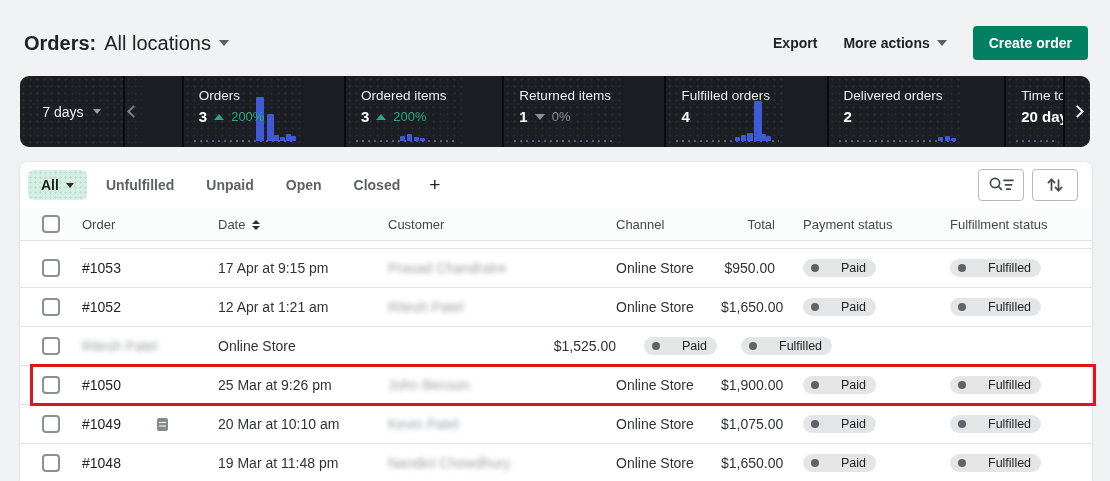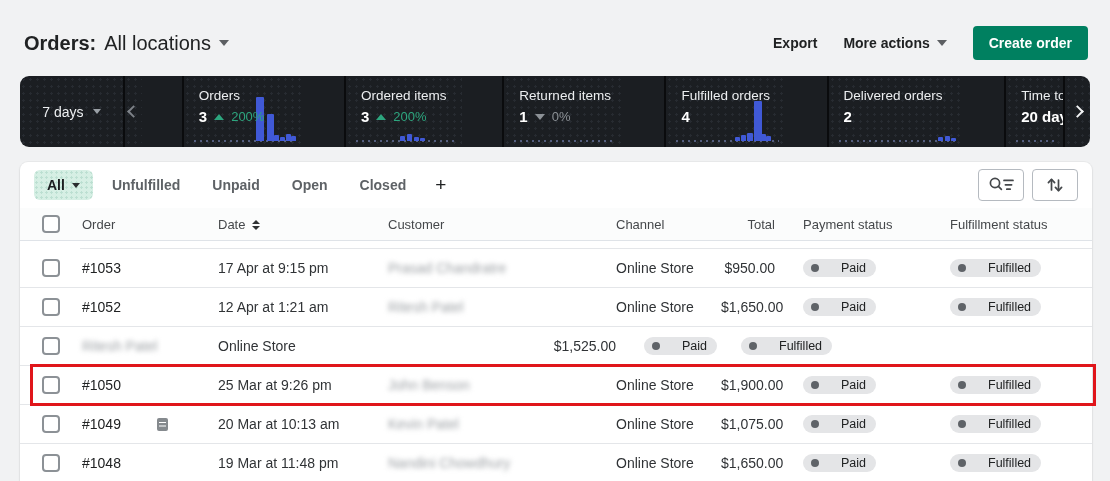--- a/index.html
+++ b/index.html
@@ -39,21 +39,21 @@
   .tile .spark .bar { position:absolute; bottom:0; background:#4059d6; border-radius:1px 1px 0 0; }
   .mbar .next { width:36px; border-left:2px solid #0a0b0d; display:flex; align-items:center; justify-content:center; cursor:pointer; }
   .chevron { width:9px; height:9px; border-right:2.4px solid #7d8288; border-bottom:2.4px solid #7d8288; display:inline-block; }
   .chevron.left  { transform:rotate(135deg); }
   .chevron.right { transform:rotate(-45deg); border-color:#f2f3f4; }
 
   
   .card { margin:15px 18px 0 20px; width:1072px; background:#fff; border-radius:8px 8px 0 0;
           box-shadow:0 0 0 1px rgba(0,0,0,.03), 0 1px 3px rgba(0,0,0,.08); height:320px; overflow:visible; }
 
-  .tabrow { display:flex; align-items:center; justify-content:space-between; padding:7px 14px 7px 14px; height:46px; }
+  .tabrow { display:flex; align-items:center; justify-content:space-between; padding:7px 14px 7px 8px; height:46px; }
   .tabs { display:flex; align-items:center; gap:6px; }
   .tab { font-size:14px; font-weight:600; color:#5e6266; padding:7px 13px; border-radius:6px; background:none; border:none; cursor:pointer; font-family:inherit; }
   .tab.active { background:#d6efe4; color:#1c1e20;
     background-image:radial-gradient(circle, rgba(0,110,80,.12) 1px, transparent 1.2px); background-size:5px 5px;
     display:flex; align-items:center; gap:7px; }
   .tab.active .caret { border-top-color:#2a2d2f; border-left-width:4px; border-right-width:4px; border-top-width:5px; }
   .tab.add { font-size:19px; font-weight:400; color:#202223; padding:4px 10px; }
   .icon-btns { display:flex; gap:8px; }
   .icon-btn { width:46px; height:32px; border:1px solid #b5bac0; border-radius:4px; background:#fff; display:flex; align-items:center; justify-content:center; cursor:pointer; }
 
@@ -337,21 +337,21 @@
       </div>
 
   <div class="trow">
     <div>
           <div class="cb"></div>
         </div>
     <div class="c-order">
           <span class="onum">#1049</span>
           <span class="note-icon"></span>
         </div>
-    <div class="c-date">20 Mar at 10:13 am</div>
+    <div class="c-date">20 Mar at 10:10 am</div>
     <div><span class="customer">Kevin Patel</span></div>
     <div class="c-channel">Online Store</div>
     <div class="c-total">$1,075.00</div>
     <div class="c-pay"><span class="badge">
             <span class="dot"></span>
             <span class="btxt">Paid</span>
           </span></div>
     <div class="c-ful"><span class="badge">
             <span class="dot"></span>
             <span class="btxt">Fulfilled</span>

